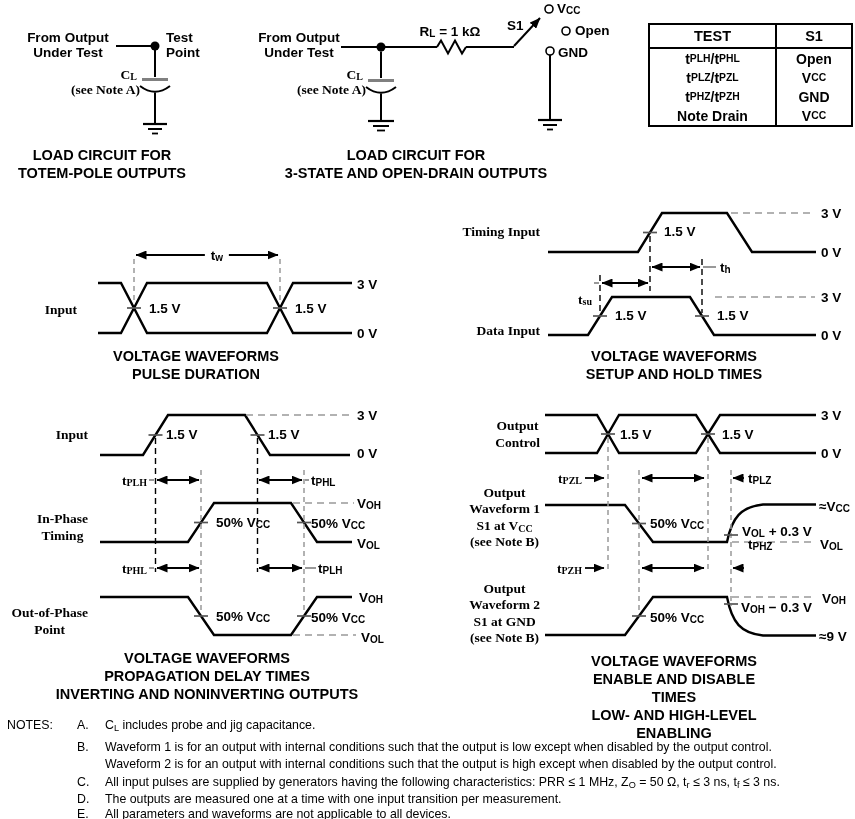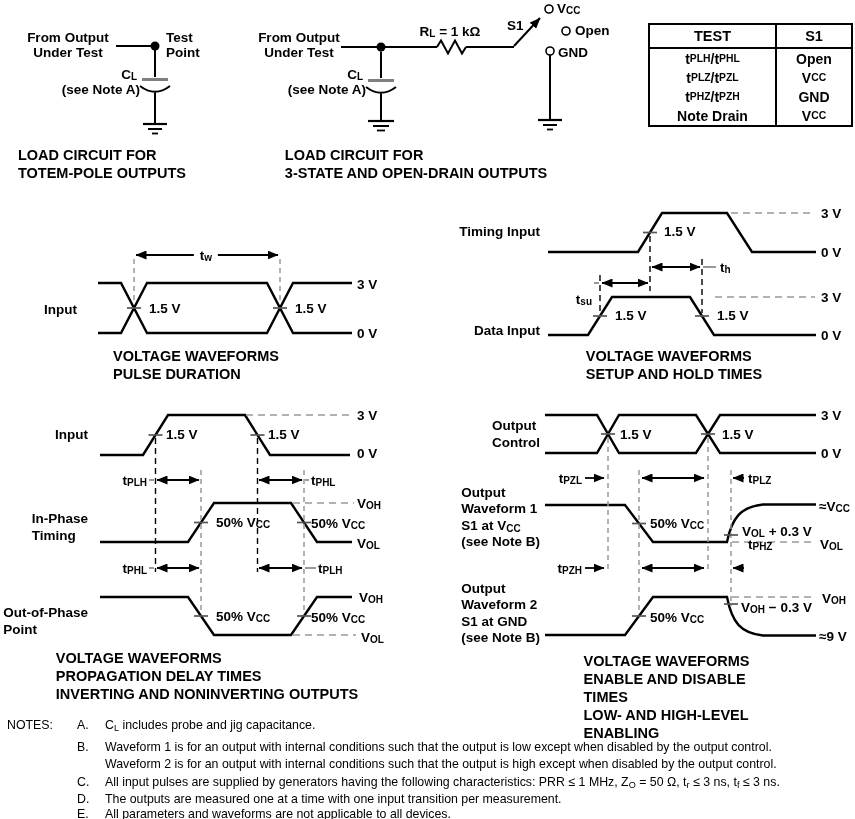--- a/index.html
+++ b/index.html
@@ -3,28 +3,28 @@
 <meta charset="utf-8">
 <style>
   html,body{margin:0;padding:0;background:#fff;}
   #stage{position:relative;width:855px;height:819px;background:#fff;overflow:hidden;
          font-family:"Liberation Sans",sans-serif;}
   #art{position:absolute;left:0;top:0;}
   .t{position:absolute;white-space:pre-line;font:bold 13.5px/15px "Liberation Sans",sans-serif;color:#000;}
   .vc{transform:translateY(-50%);}
   .cx{transform:translateX(-50%);text-align:center;}
   .cxc{transform:translate(-50%,-50%);text-align:center;}
-  .ra{text-align:left;}
+  .ra{text-align:center;font-family:Liberation Serif, serif;}
   .ctr{text-align:center;}
-  .cap{font-size:14.5px;line-height:17.5px;text-align:left;}
+  .cap{font-size:14.5px;line-height:17.5px;text-align:center;}
   .cap3{line-height:18px;}
   .lh14{line-height:14.5px;}
   .lh16{line-height:16.4px;}
   .lh17{line-height:17px;}
-  .whitebg{background:#fff;padding:0 6px;}
+  .whitebg{background:#fff;padding:0 6px;margin-left:11px;}
   sub{font-size:74%;vertical-align:-0.18em;line-height:0;}
   .note{position:absolute;font:13px "Liberation Sans",sans-serif;color:#000;
         transform:scaleX(0.95);transform-origin:0 0;white-space:nowrap;}
   .s1table{position:absolute;left:648px;top:23px;width:201px;height:100px;border:2px solid #000;
            display:flex;flex-direction:column;font:bold 14px "Liberation Sans",sans-serif;}
   .s1row{display:flex;flex:1 1 auto;align-items:center;}
   .s1head{flex:0 0 22px;border-bottom:2px solid #000;font-size:14.5px;}
   .cell{display:flex;align-items:center;justify-content:center;}
   .cell.test{width:125px;}
   .cell.s1col{flex:1;border-left:2px solid #000;align-self:stretch;}

